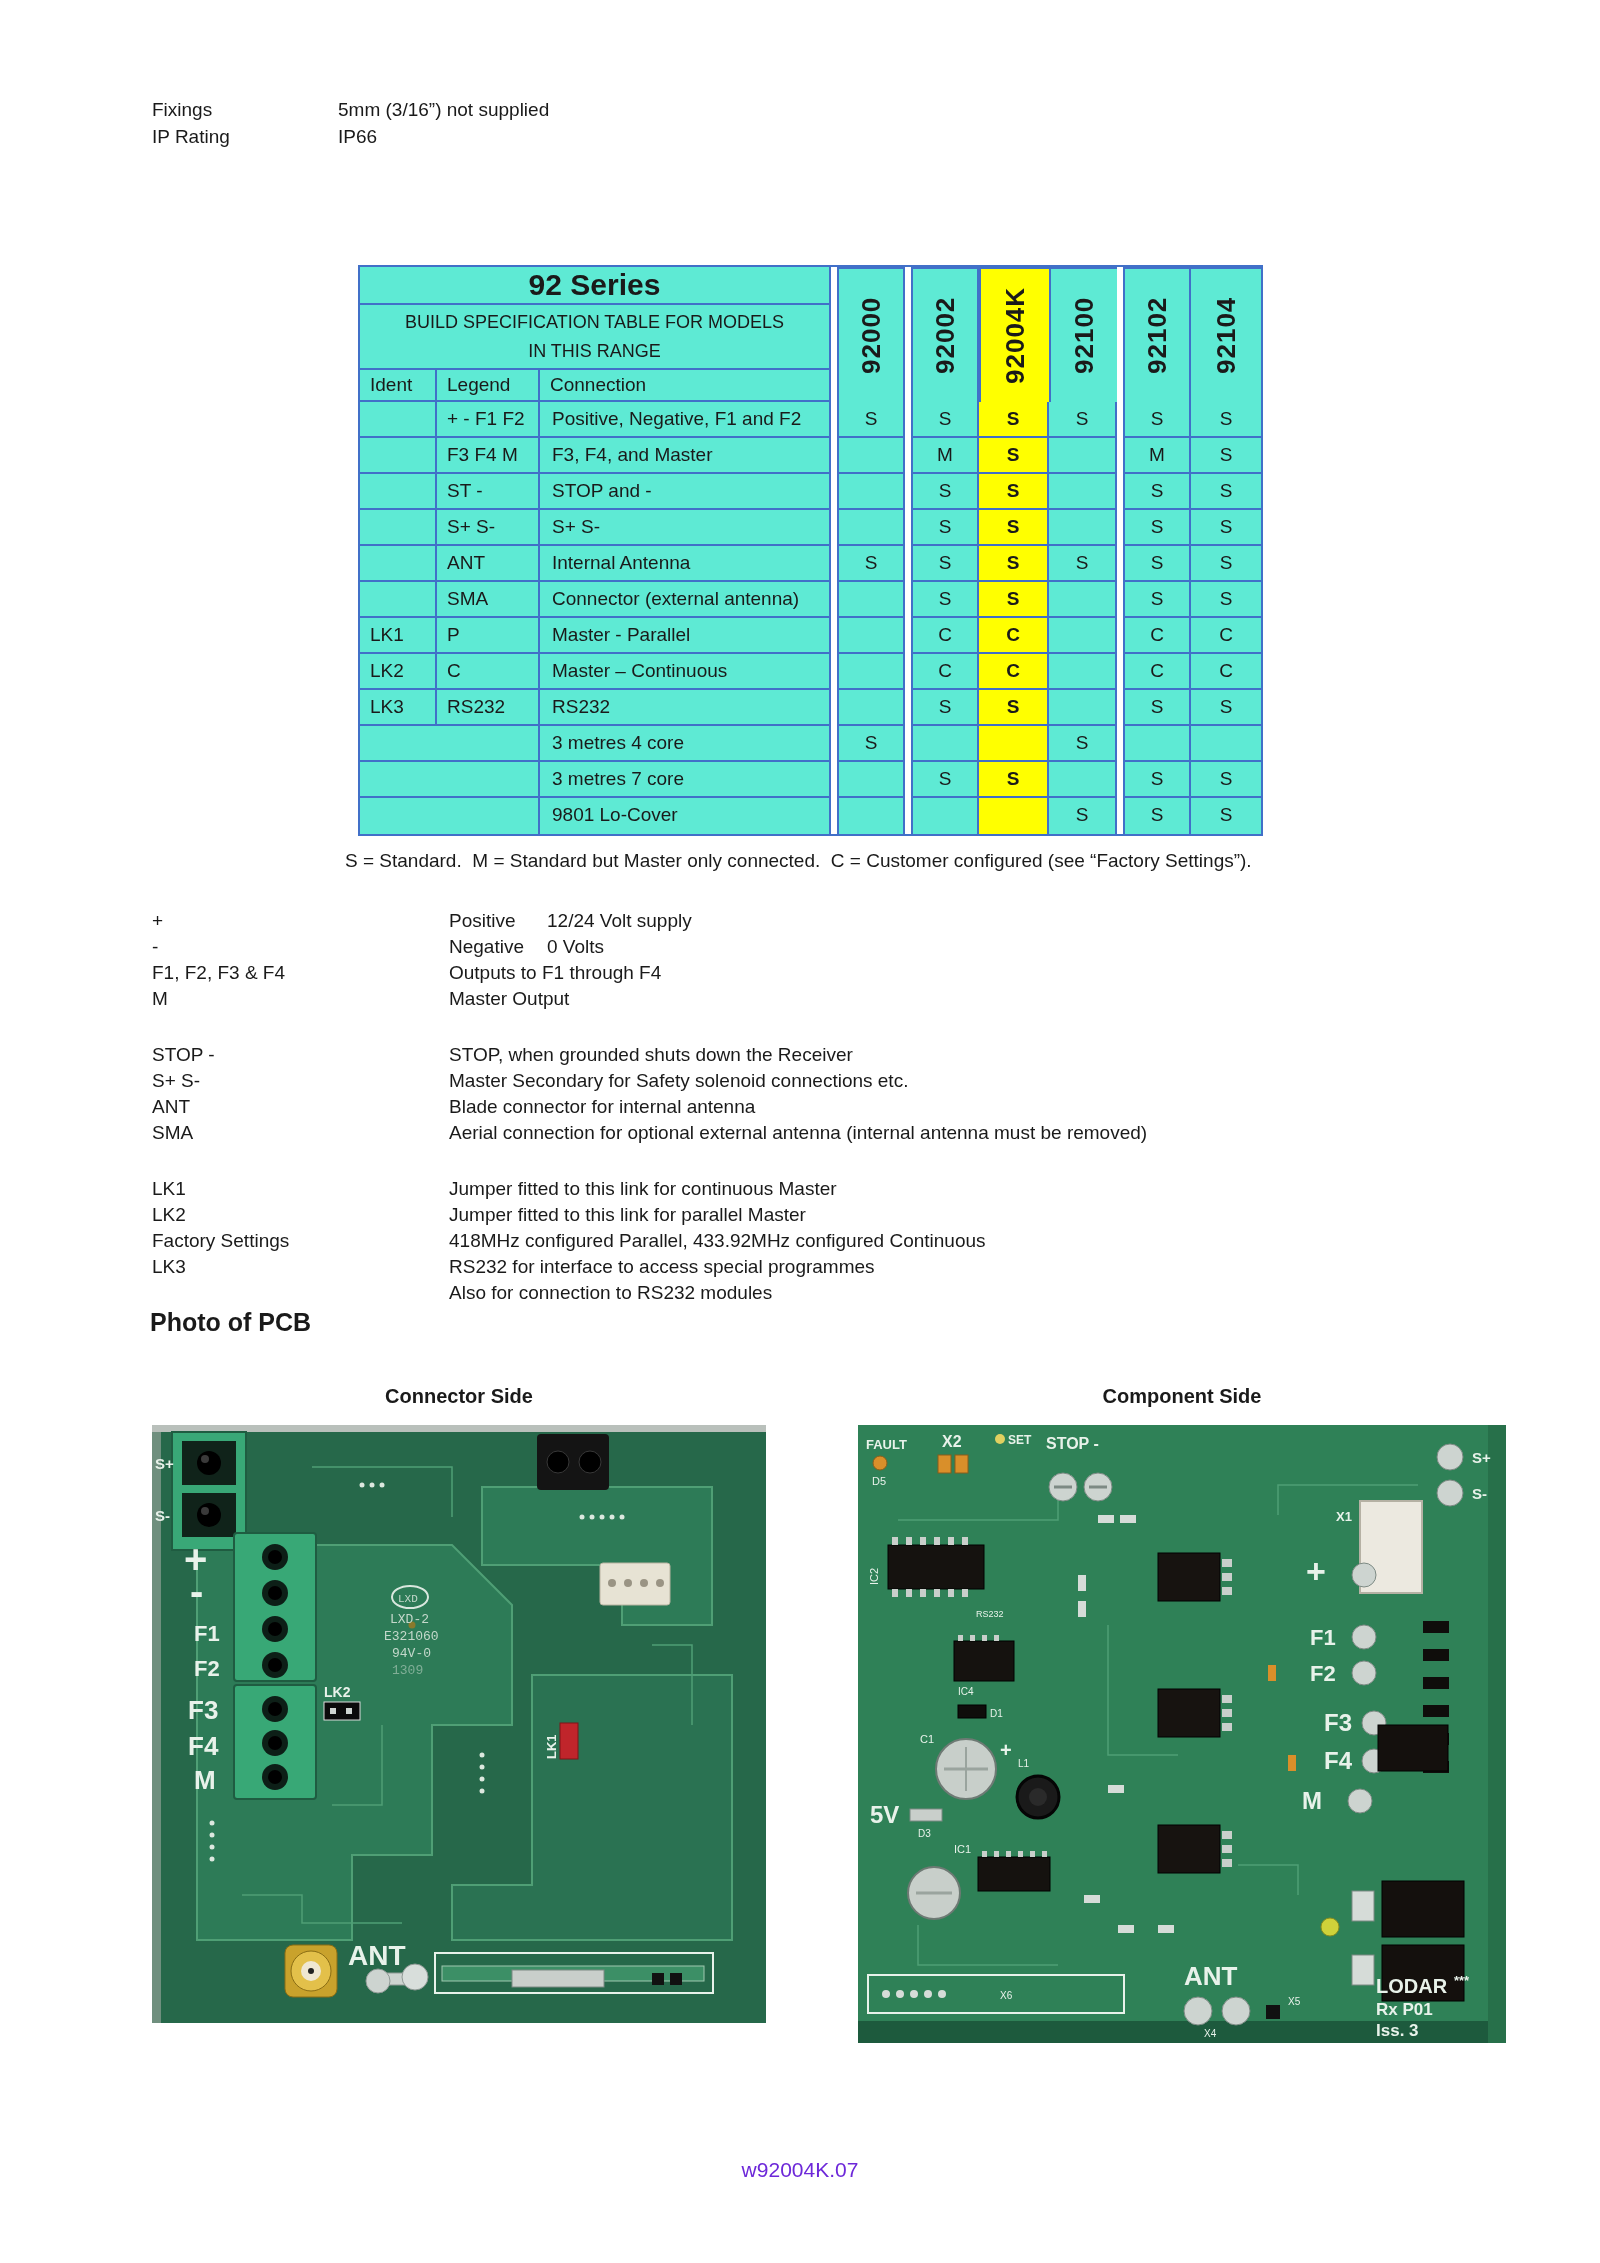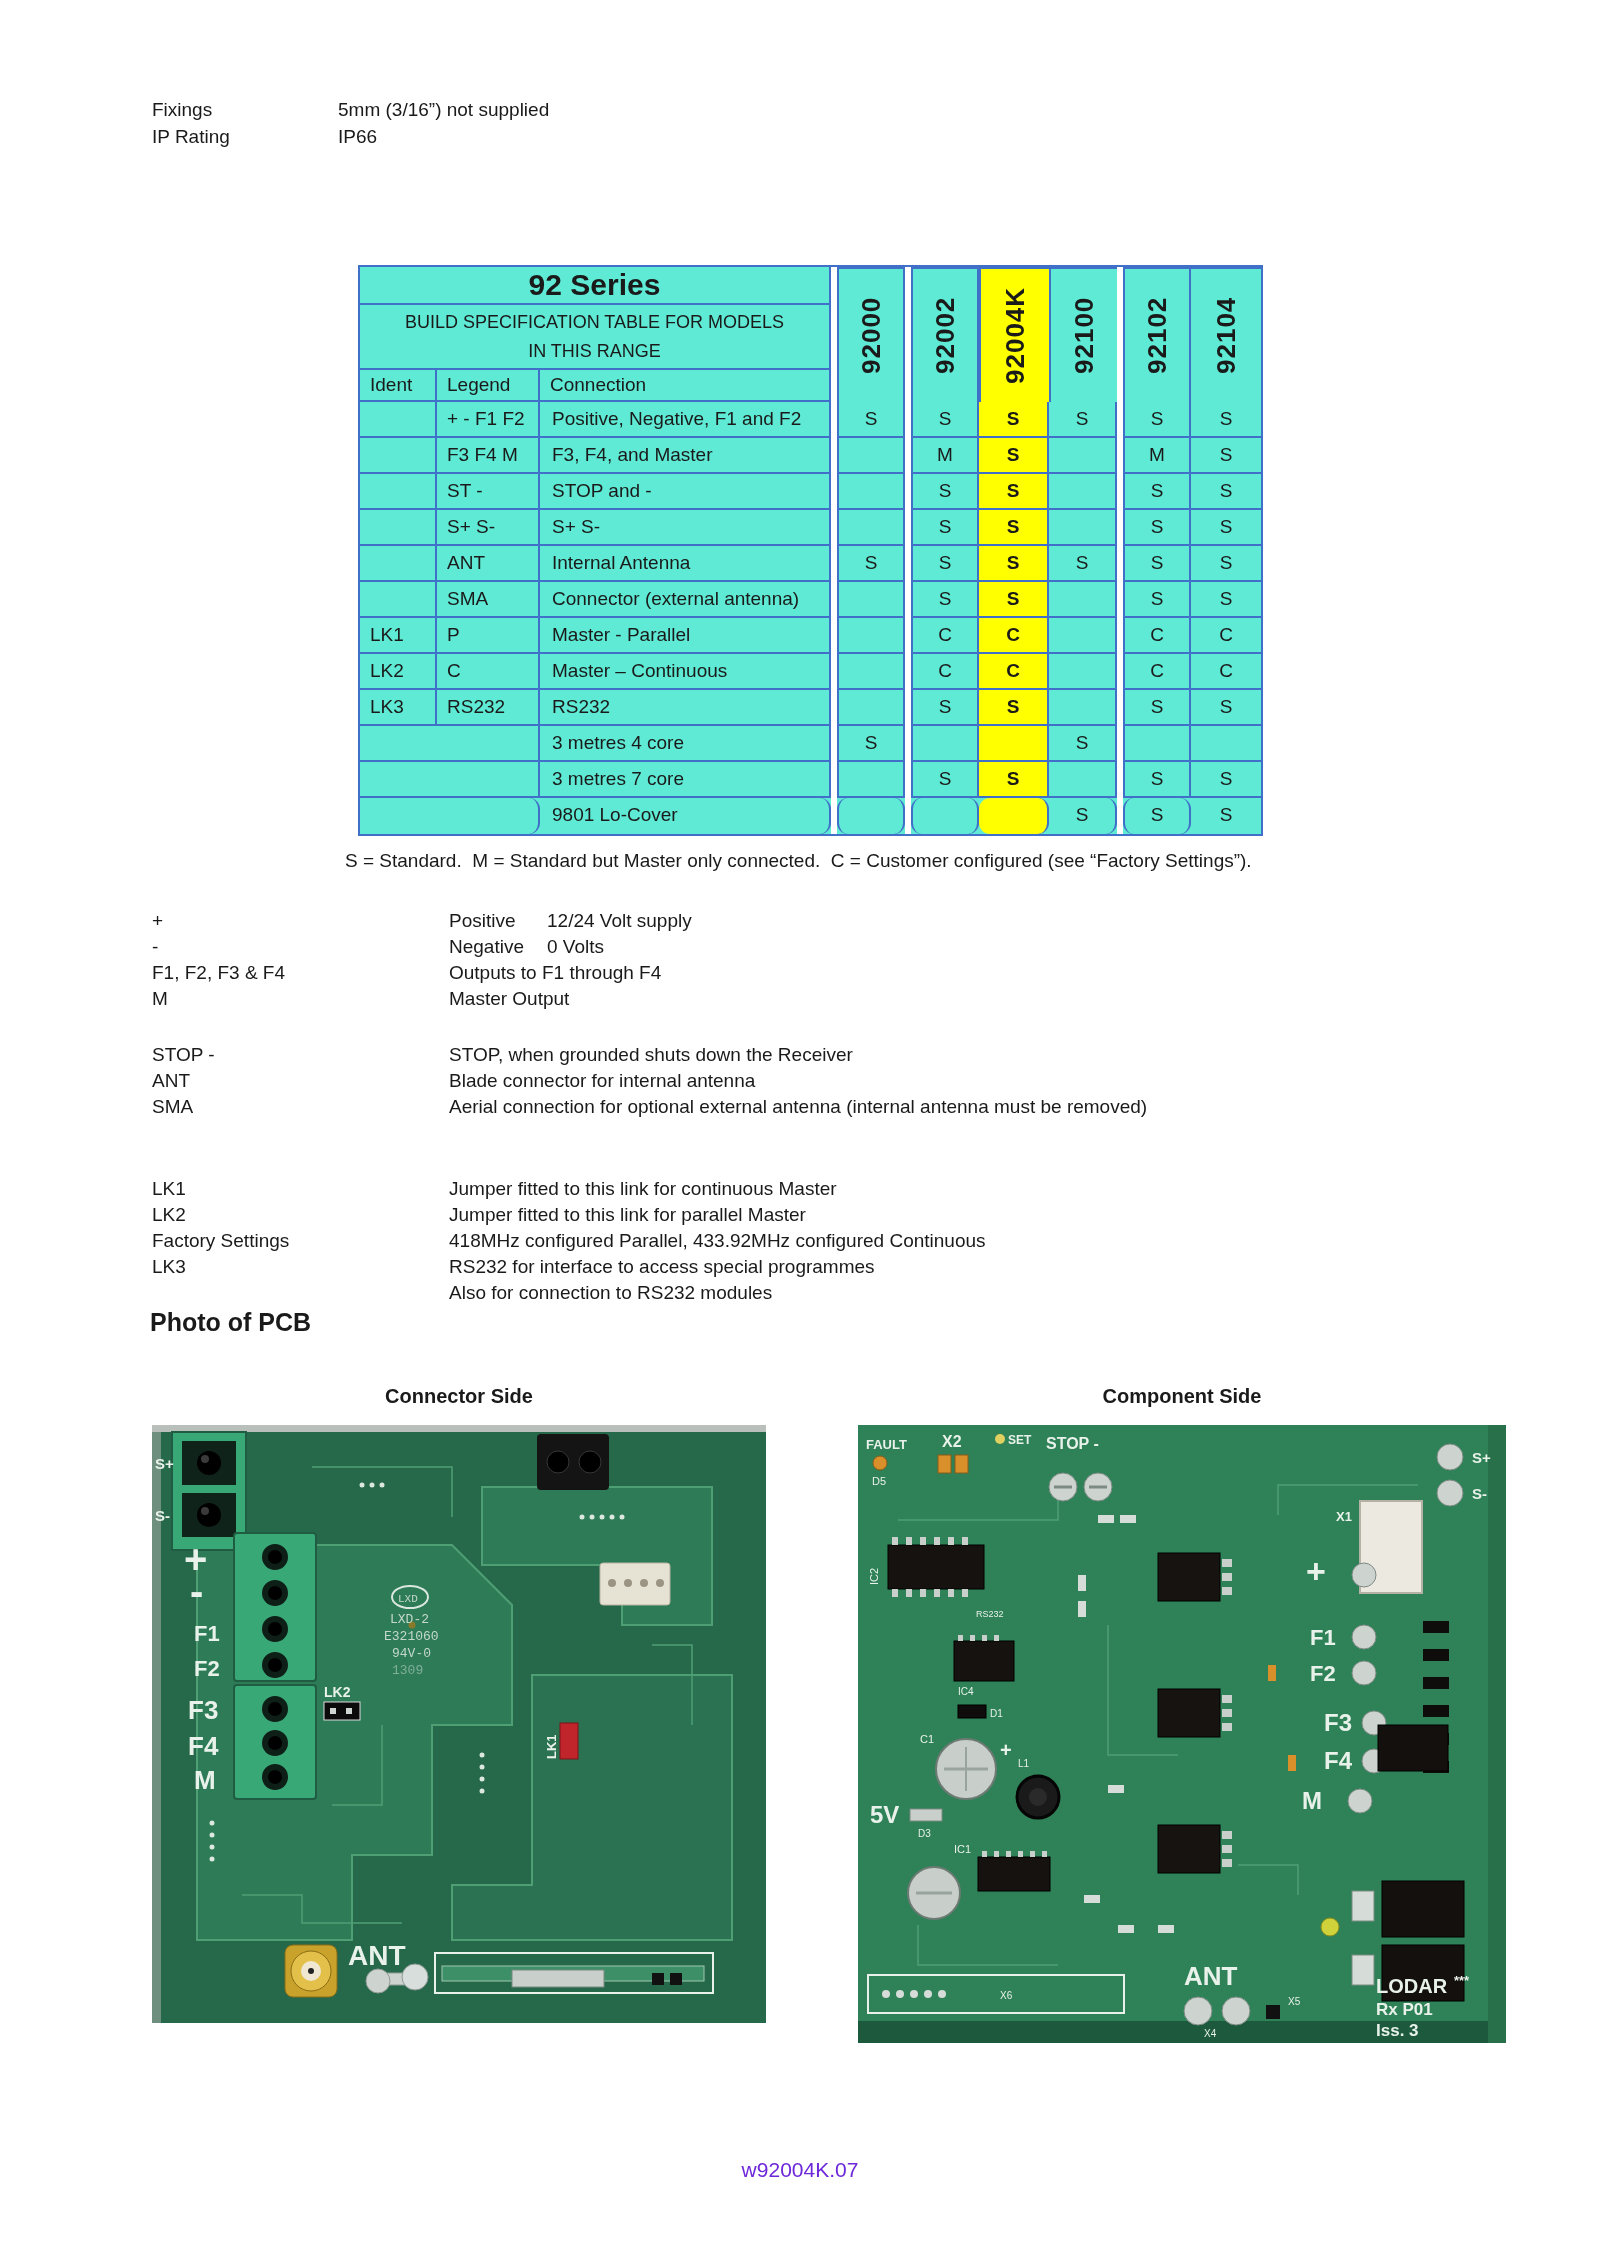--- a/index.html
+++ b/index.html
@@ -45,21 +45,21 @@
   .m1{grid-area:1/7/4/8;}
   .m2{grid-area:1/8/4/9;}
   .m3{grid-area:1/9/4/10;}
   .m4{grid-area:1/11/4/12;}
   .m5{grid-area:1/12/4/13;}
   .rows-wrap{display:contents;}
   .trow{display:contents;}
   .trow .ci,.trow .cl{font-size:19px;line-height:34px;padding-left:10px;}
   .trow .cc{font-size:19px;line-height:34px;padding-left:12px;}
   .trow .v{font-size:19px;line-height:34px;text-align:center;}
-  .trow:last-child .cell{border-bottom:none;border-radius:11px;}
+  .trow:last-child .cell{border-bottom:none;}
   .trow:nth-child(n+10) .ci{border-right:none;}
   
   .key{position:absolute;left:345px;top:850px;font-size:19px;white-space:pre;}
   .defs{position:absolute;left:152px;font-size:19px;line-height:26px;}
   .defs1{top:908px;} .defs2{top:1042px;} .defs3{top:1176px;}
   .def-term{display:inline-block;width:297px;vertical-align:top;}
   .def-desc{display:inline-block;min-width:98px;vertical-align:top;}
   
   .pcb-heading{position:absolute;left:150px;top:1308px;font-size:25px;font-weight:bold;}
   .caption{position:absolute;top:1385px;font-size:20px;font-weight:bold;text-align:center;}
@@ -283,20 +283,23 @@
       <div class="def-row">
       <span class="def-term">M</span><span class="def-desc">Master Output</span><span class="def-desc2"></span>
     </div>
     </div>
   <div class="defs defs2">
 
   <div class="def-row">
       <span class="def-term">STOP -</span><span class="def-desc">STOP, when grounded shuts down the Receiver</span>
     </div>
       <div class="def-row">
+      <span class="def-term">S+ S-</span><span class="def-desc">Master Secondary for Safety solenoid connections etc.</span>
+    </div>
+      <div class="def-row">
       <span class="def-term">ANT</span><span class="def-desc">Blade connector for internal antenna</span>
     </div>
       <div class="def-row">
       <span class="def-term">SMA</span><span class="def-desc">Aerial connection for optional external antenna (internal antenna must be removed)</span>
     </div>
     </div>
   <div class="defs defs3">
 
   <div class="def-row">
       <span class="def-term">LK1</span><span class="def-desc">Jumper fitted to this link for continuous Master</span>

